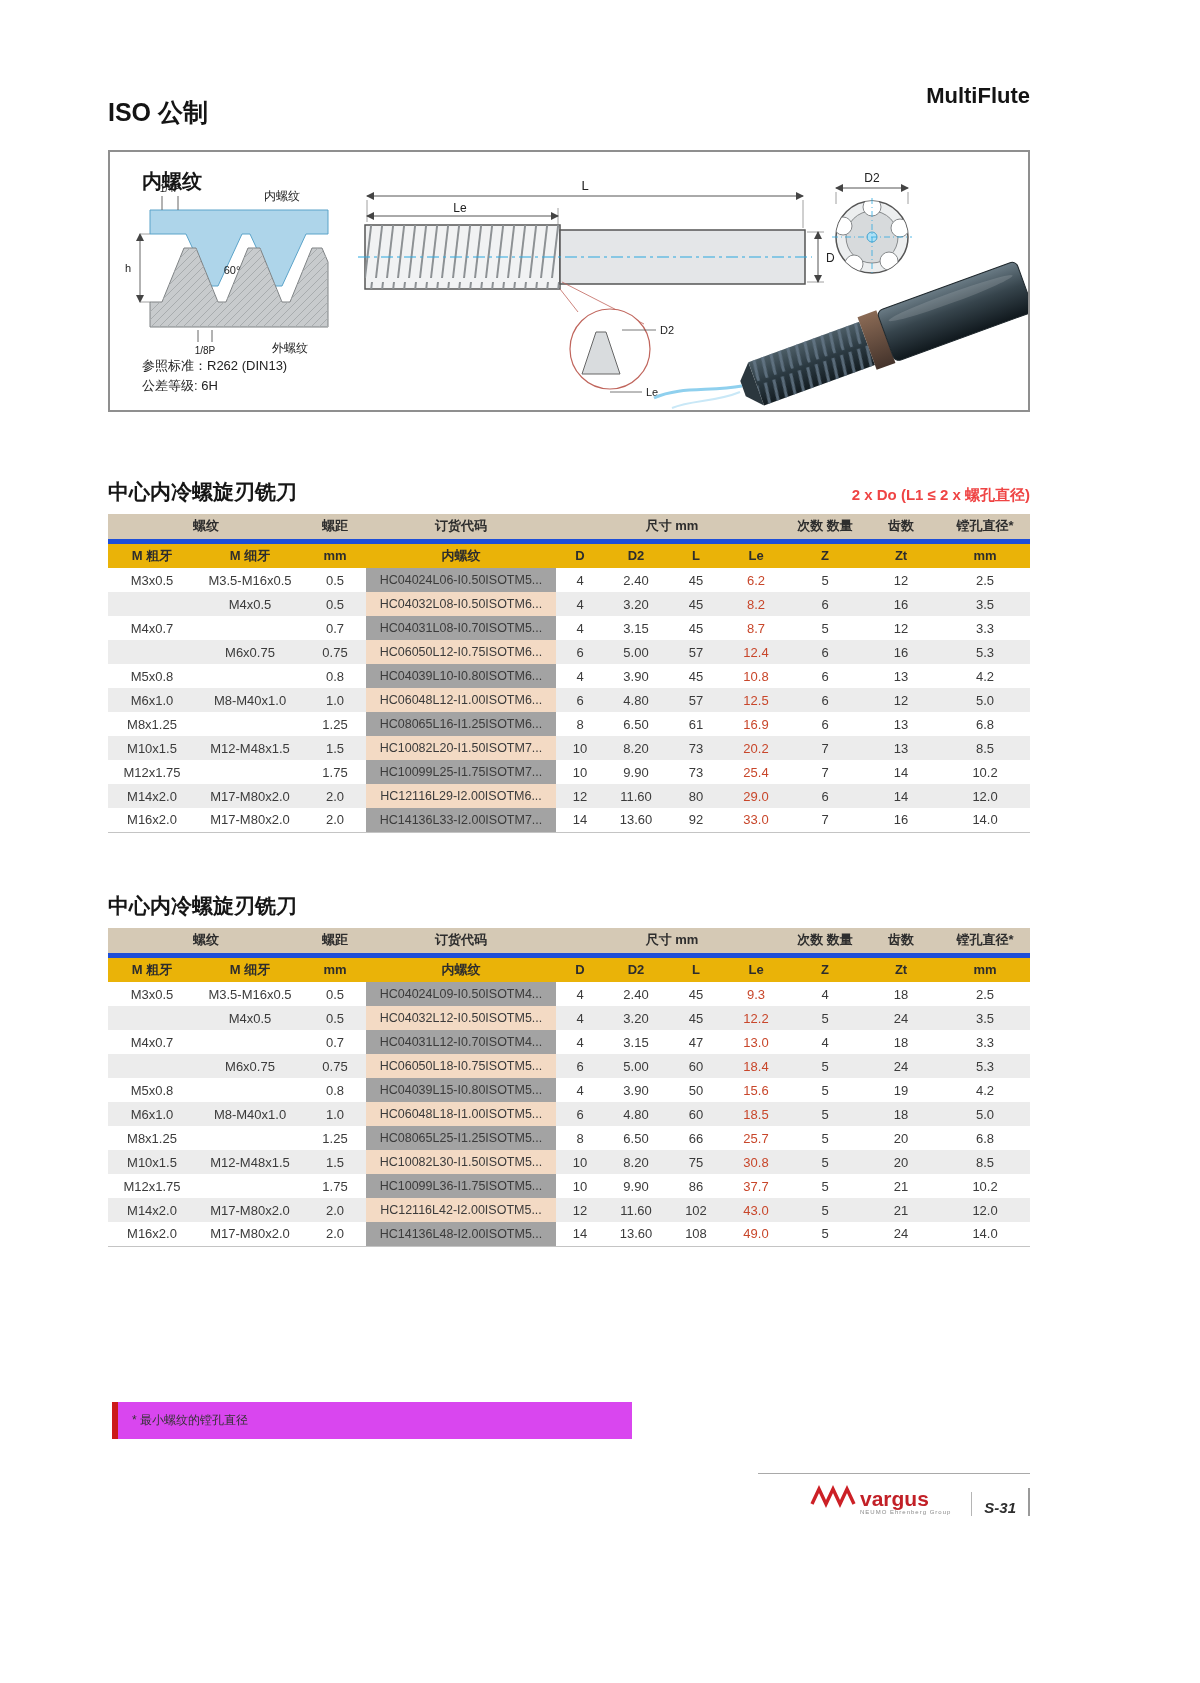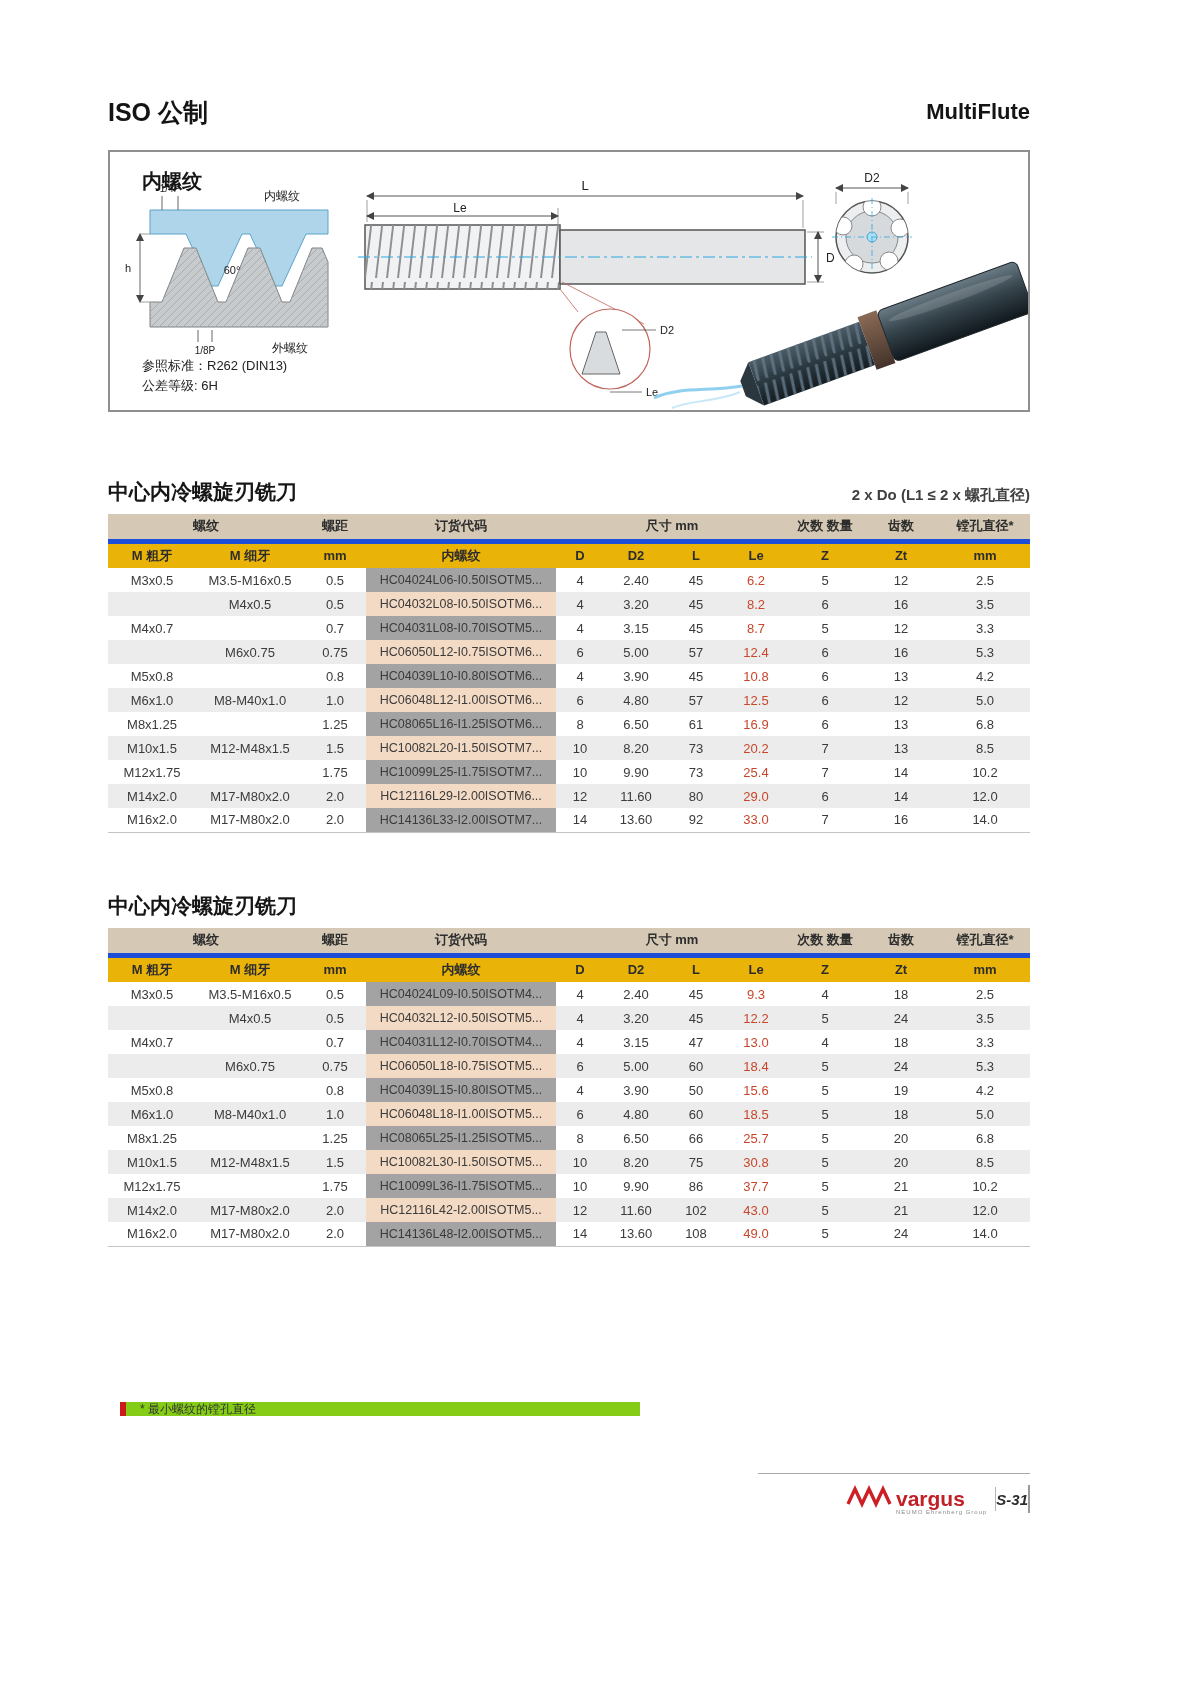--- a/index.html
+++ b/index.html
@@ -1,47 +1,47 @@
 <!DOCTYPE html>
 <html><head>
 <meta charset="utf-8">
 <style>
   * { margin:0; padding:0; box-sizing:border-box; }
   body { background:#ffffff; font-family:"Liberation Sans", sans-serif; }
   .page { position:relative; width:1200px; height:1683px; background:#ffffff; overflow:hidden; margin:0 auto; }
 
   .hdr-left  { position:absolute; left:108px; top:96px; font-size:25px; font-weight:bold; color:#141414; }
-  .hdr-right { position:absolute; right:170px; top:99px; font-size:22px; font-weight:bold; color:#141414; }
+  .hdr-right { position:absolute; right:170px; top:83px; font-size:22px; font-weight:bold; color:#141414; }
 
   .diagram-box { position:absolute; left:108px; top:150px; width:922px; height:262px; border:2px solid #8f8f8f; background:#ffffff; }
   .diagram-title { position:absolute; left:32px; top:16px; font-size:20px; font-weight:bold; color:#161616; }
   .diagram-refs { position:absolute; left:32px; bottom:14px; font-size:13px; color:#222; line-height:1.55; }
   .diagram-svg { position:absolute; left:0; top:0; }
 
   .sec-title { position:absolute; left:108px; font-size:21px; font-weight:bold; color:#161616; }
-  .sec-sub   { position:absolute; left:108px; width:922px; text-align:right; font-size:15px; font-weight:bold; color:#404040; }
+  .sec-sub   { position:absolute; left:108px; width:922px; text-align:right; font-size:15px; font-weight:bold; color:#ef4444; }
 
   table.tbl { position:absolute; left:108px; width:922px; border-collapse:collapse; table-layout:fixed;
               font-size:13px; color:#3b3b3b; border-bottom:1px solid #c4c4c4; }
   table.tbl th, table.tbl td { text-align:center; vertical-align:middle; padding:0 2px; overflow:hidden; white-space:nowrap; }
   table.tbl thead tr.grp th { background:#d5c9b5; height:27px; font-weight:bold; color:#2d2d2d; border-bottom:5px solid #1d4ed8; }
   table.tbl thead tr.sub th { background:#eab308; height:27px; font-weight:bold; color:#2d2d2d; }
   table.tbl tbody td { height:24px; }
   table.tbl tbody tr:nth-child(even) { background:#ececec; }
   table.tbl tbody td.code { background:#a3a3a3; font-size:12.5px; }
   table.tbl tbody tr:nth-child(even) td.code { background:#f3dac4; }
   table.tbl .le { color:#c8462a; }
   table.tbl thead .le { color:#c03024; }
 
-  .footnote { position:absolute; left:120px; top:1402px; width:520px; height:14px; background:#84cc16;
+  .footnote { position:absolute; left:112px; top:1402px; width:520px; height:37px; background:#d946ef;
               border-left:6px solid #cc1a1a; display:flex; align-items:center; padding-left:14px;
               font-size:12px; color:#333; }
 
   .footer-rule { position:absolute; left:758px; top:1473px; width:272px; height:1px; background:#a9a9a9; }
-  .footer { position:absolute; top:1482px; right:170px; display:flex; align-items:center; gap:0; }
+  .footer { position:absolute; top:1482px; right:170px; display:flex; align-items:flex-end; gap:12px; }
   .v-sep  { width:1px; height:24px; background:#b5b5b5; }
   .v-sep2 { width:2px; height:28px; background:#9a9a9a; }
   .page-num { font-size:15px; font-weight:bold; color:#2d2d2d;font-style:italic; }
 </style>
 </head>
 <body>
 
 <div class="page">
 
   <div class="hdr-left">ISO 公制</div>

